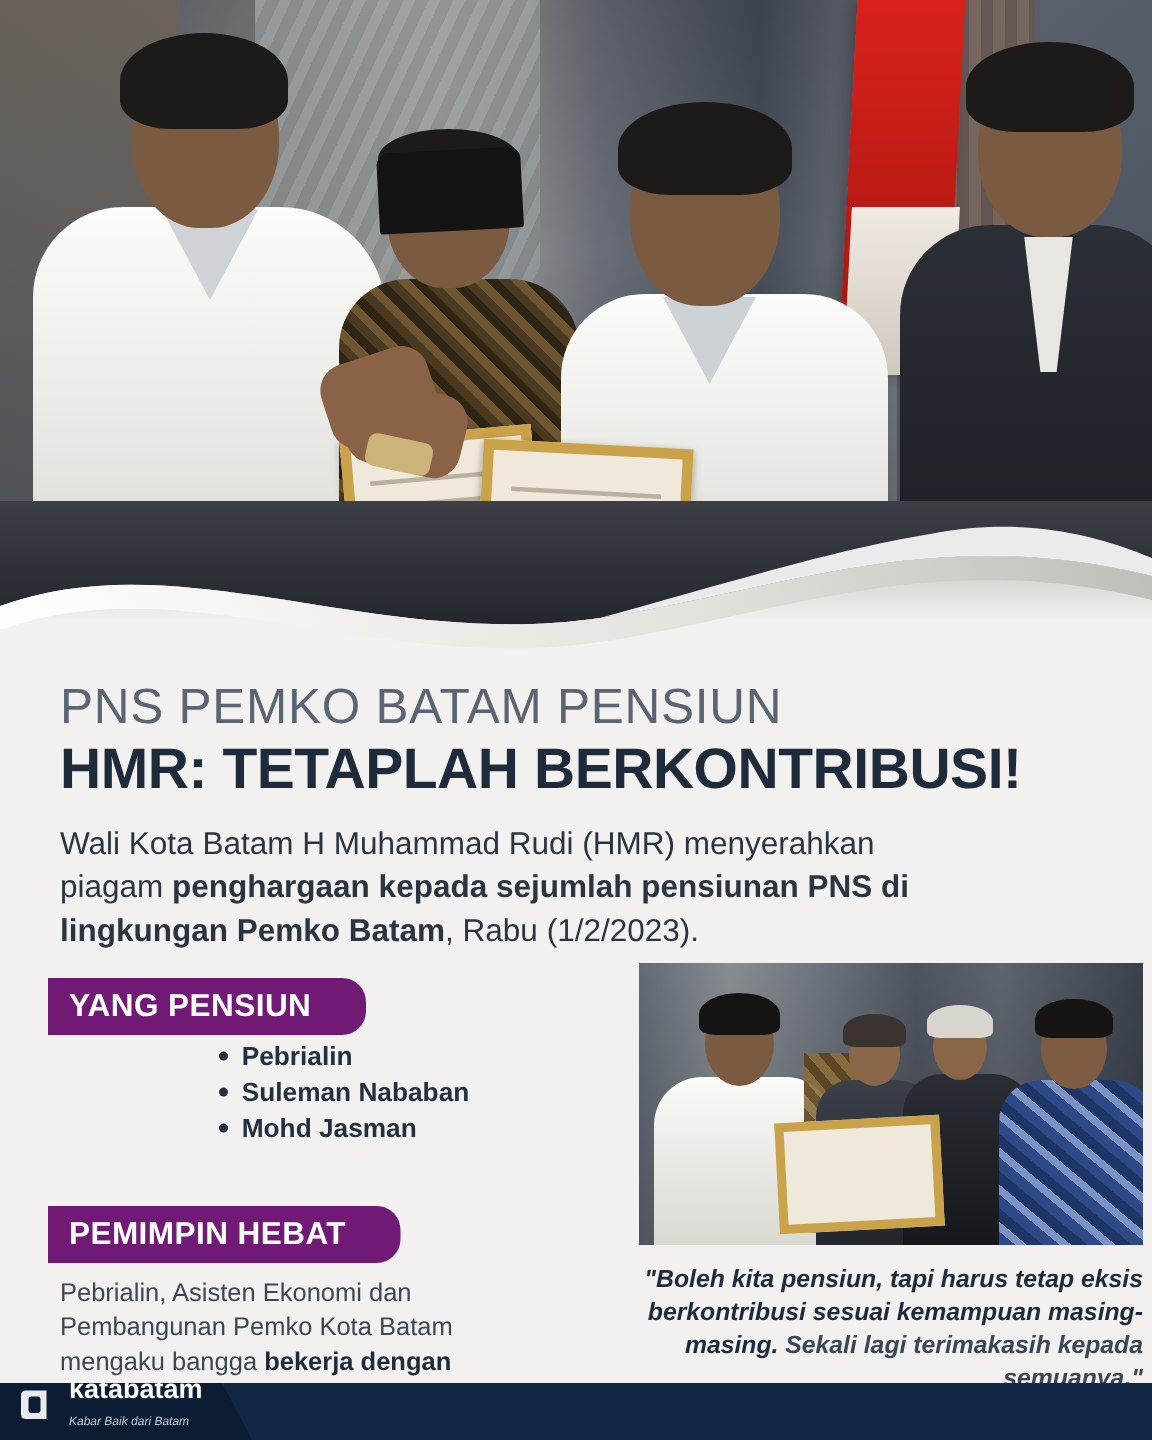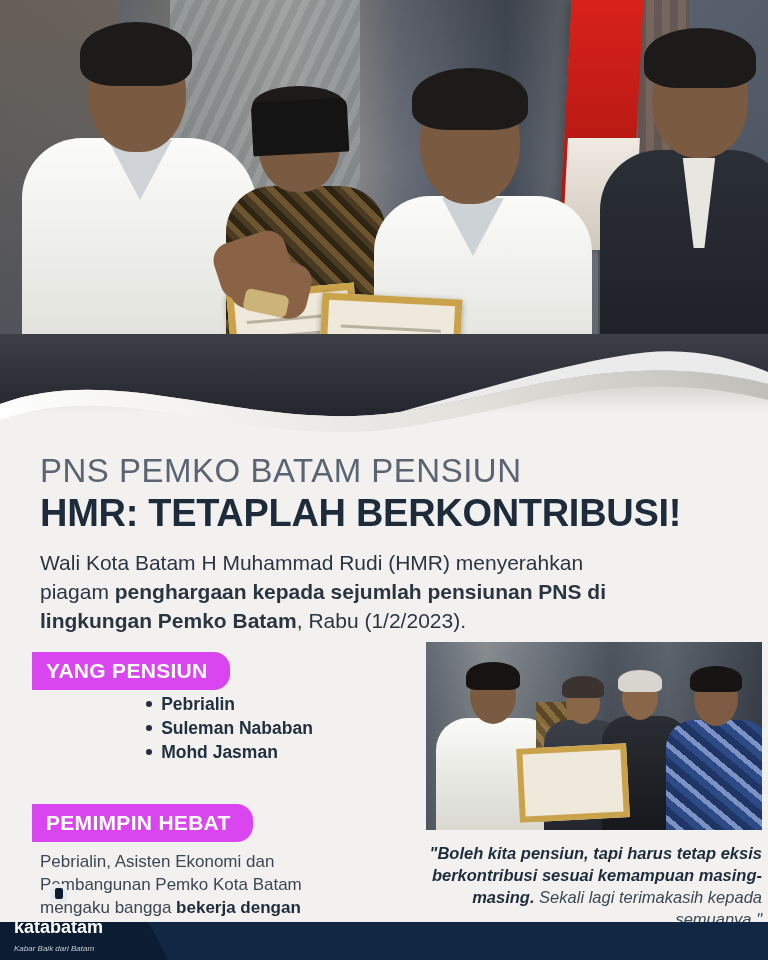--- a/index.html
+++ b/index.html
@@ -174,25 +174,25 @@
   }
   .lede {
     position: absolute; left: 22px; top: 118px; width: 610px;
     font-size: 21px; line-height: 29px; color: #2b3542;
   }
   .lede b { font-weight: 700; }
 
   
   .pill {
     position: absolute;
-    background: #d946ef;
+    background: #701a75;
     color: #fff;
     font-weight: 700;
     border-radius: 0 16px 16px 0;
-    padding: 7px 22px 7px 14px;
+    padding: 7px 36px 7px 14px;
     font-size: 21px;
     letter-spacing: .3px;
   }
   .pill.p-pensiun { left: 14px; top: 222px; }
   .pill.p-hebat { left: 14px; top: 374px; }
 
   .names {
     position: absolute; left: 30px; top: 262px; width: 360px;
     display: flex; gap: 24px; justify-content: center;
   }
@@ -255,21 +255,21 @@
     opacity: .9;
   }
 
   
   .quote {
     position: absolute; left: 408px; top: 412px; width: 336px;
     font-size: 16.5px; line-height: 22px; color: #1d2b3a;
     font-style: italic; text-align: right;
   }
   .quote b { font-weight: 700; font-style: italic; }
-  .quote .light { font-weight: 400; color: #3b4754; }
+  .quote .light { font-weight: 700; color: #3b4754; }
   .quote-name {
     position: absolute; left: 408px; top: 498px; width: 336px;
     text-align: right; font-size: 22px; font-weight: 700; color: #17222e;
     letter-spacing: .2px;
   }
   .quote-role {
     position: absolute; left: 408px; top: 524px; width: 336px;
     text-align: right; font-size: 16px; color: #3d4754;
   }
 
@@ -278,21 +278,21 @@
     position: absolute; left: 0; bottom: 0; width: 768px; height: 38px;
     background: #122744;
   }
   .footer-notch {
     position: absolute; left: 0; bottom: 0; width: 168px; height: 38px;
     background: #0c1c33;
     clip-path: polygon(0 0, 148px 0, 168px 38px, 0 38px);
   }
   .logo {
     position: absolute; left: 14px; bottom: 5px;
-    display: flex; align-items: center; gap: 15px; flex-direction: column;
+    display: flex; align-items: center; gap: 15px;
   }
   .logo-mark {
     width: 17px; height: 19px; background: #e8eaee;
     border-radius: 3px 0 0 3px;
     display: inline-block;
     position: relative;
   }
   .logo-mark::after{
     content:""; position:absolute; left:5px; top:4px; width:8px; height:11px;
     background:#0c1c33; border-radius:2px;

